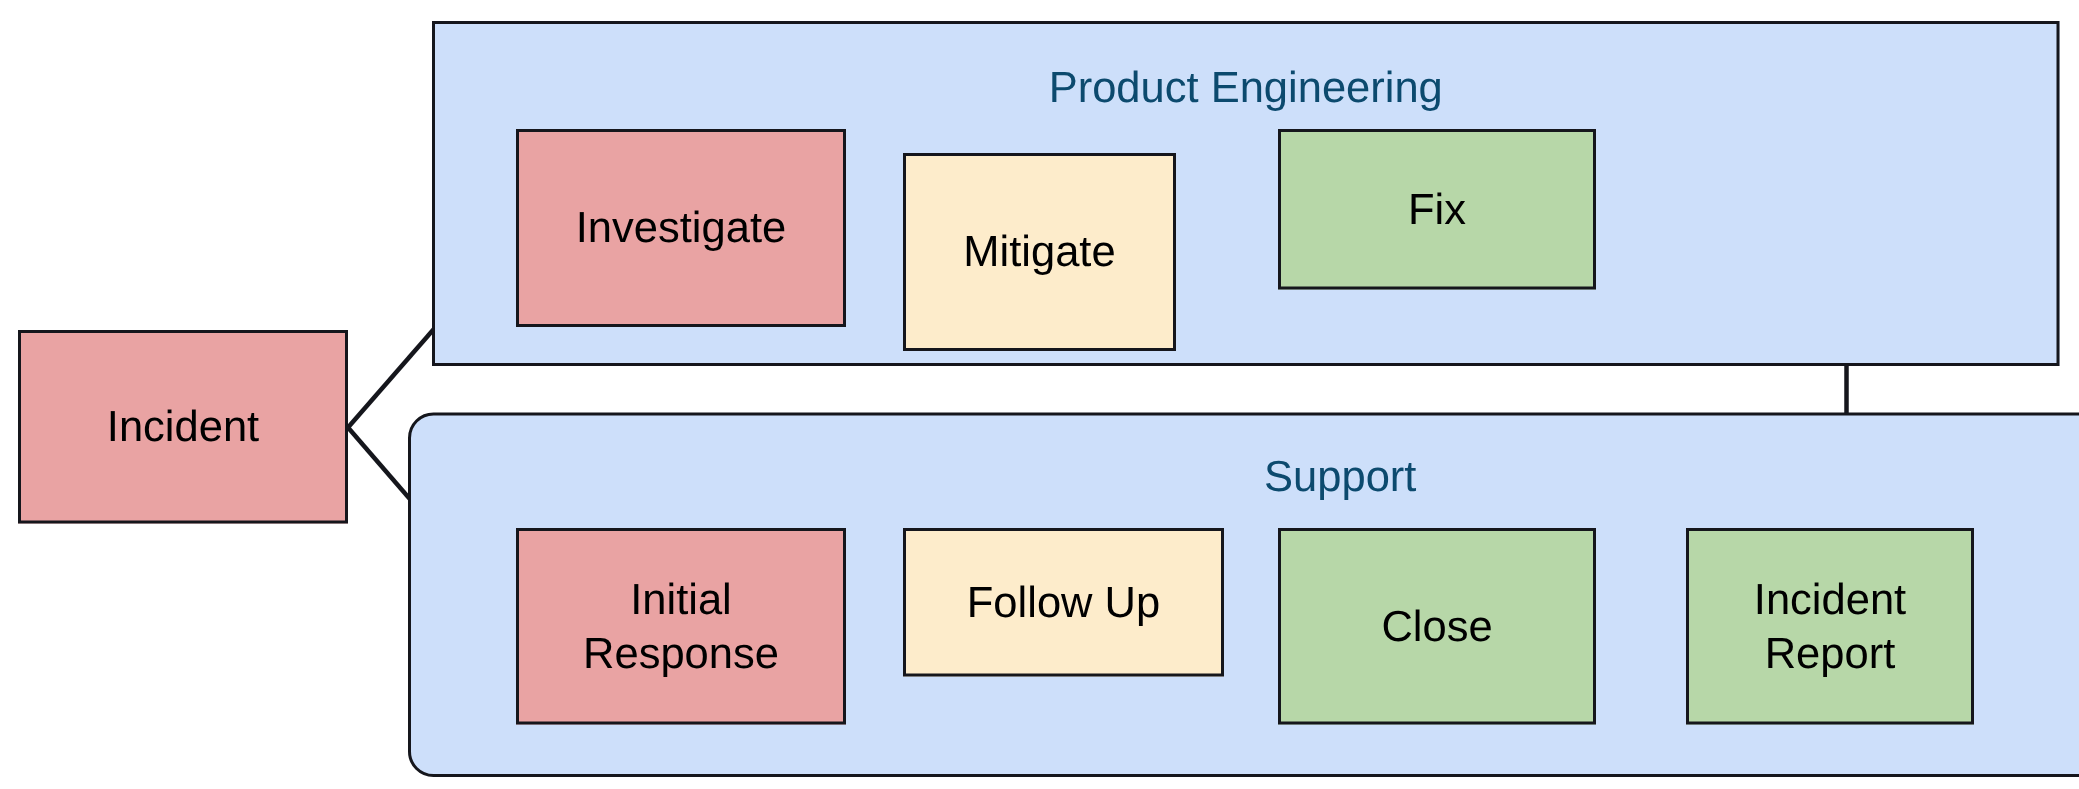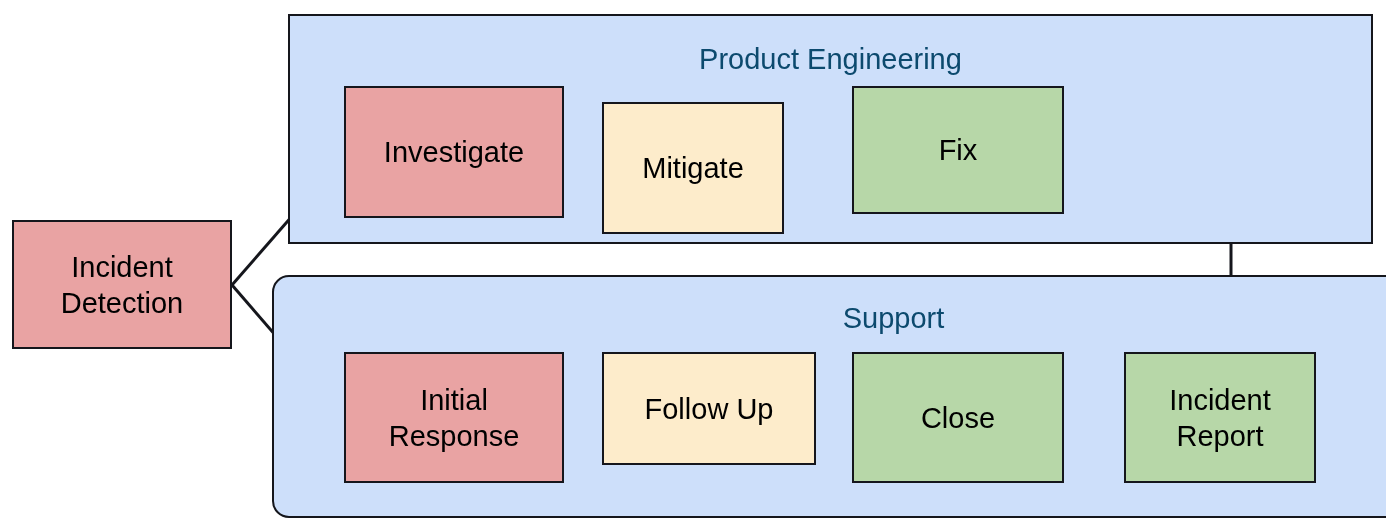--- a/index.html
+++ b/index.html
@@ -81,49 +81,48 @@
     <line x1="1231" y1="219" x2="1231" y2="349" stroke="#15161c" stroke-width="3" marker-end="url(#arrow)"></line>
 
     <line x1="565" y1="418" x2="601" y2="418" stroke="#15161c" stroke-width="3" marker-end="url(#arrow)"></line>
     <line x1="816" y1="418" x2="851" y2="418" stroke="#15161c" stroke-width="3" marker-end="url(#arrow)"></line>
     <line x1="1064" y1="418" x2="1100" y2="418" stroke="#15161c" stroke-width="3" marker-end="url(#arrow)"></line>
   </svg>
 
   <div class="node fill-red" style="left:12px; top:220px; width:220px; height:129px;">
     <div>
       <span>Incident</span>
-      <span>Detection</span>
     </div>
   </div>
 
   <div class="swimlane" style="left:288px; top:14px; width:1085px; height:230px;">
     <div class="lane-title" style="top:26px;">Product Engineering</div>
   </div>
 
   <div class="node fill-red" style="left:344px; top:86px; width:220px; height:132px;">
     <span>Investigate</span>
   </div>
   <div class="node fill-yellow" style="left:602px; top:86px; width:182px; height:132px;margin-top:16px;">
     <span>Mitigate</span>
   </div>
-  <div class="node fill-green" style="left:852px; top:86px; width:212px; height:128px;">
+  <div class="node fill-green" style="left:852px; top:86px; width:212px; height:107px;">
     <span>Fix</span>
   </div>
 
   <div class="swimlane" style="left:272px; top:275px; width:1243px; height:243px;border-radius:17px;">
     <div class="lane-title" style="top:24px;">Support</div>
   </div>
 
   <div class="node fill-red" style="left:344px; top:352px; width:220px; height:131px;">
     <div>
       <span>Initial</span>
       <span>Response</span>
     </div>
   </div>
-  <div class="node fill-yellow" style="left:602px; top:352px; width:214px; height:113px;">
+  <div class="node fill-yellow" style="left:602px; top:352px; width:214px; height:99px;">
     <span>Follow Up</span>
   </div>
   <div class="node fill-green" style="left:852px; top:352px; width:212px; height:131px;">
     <span>Close</span>
   </div>
   <div class="node fill-green" style="left:1124px; top:352px; width:192px; height:131px;">
     <div>
       <span>Incident</span>
       <span>Report</span>
     </div>

